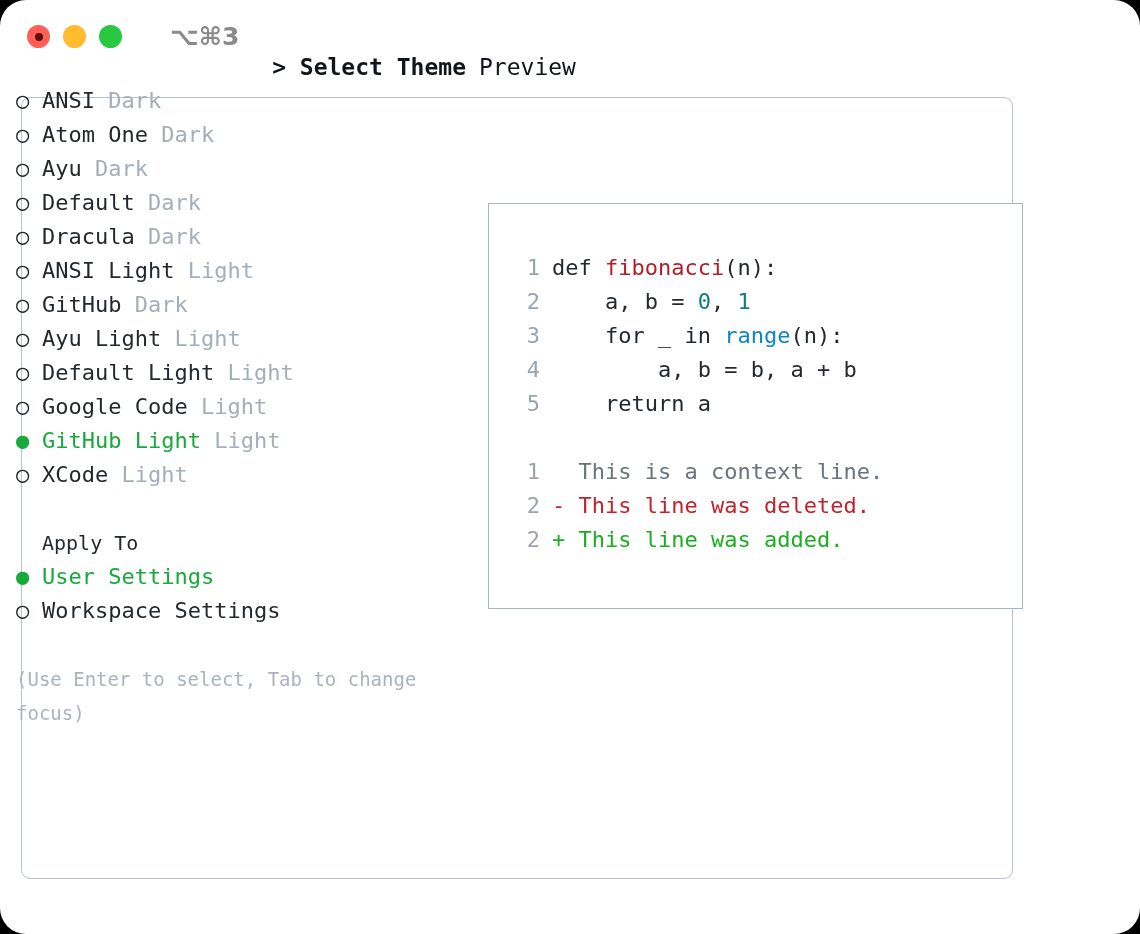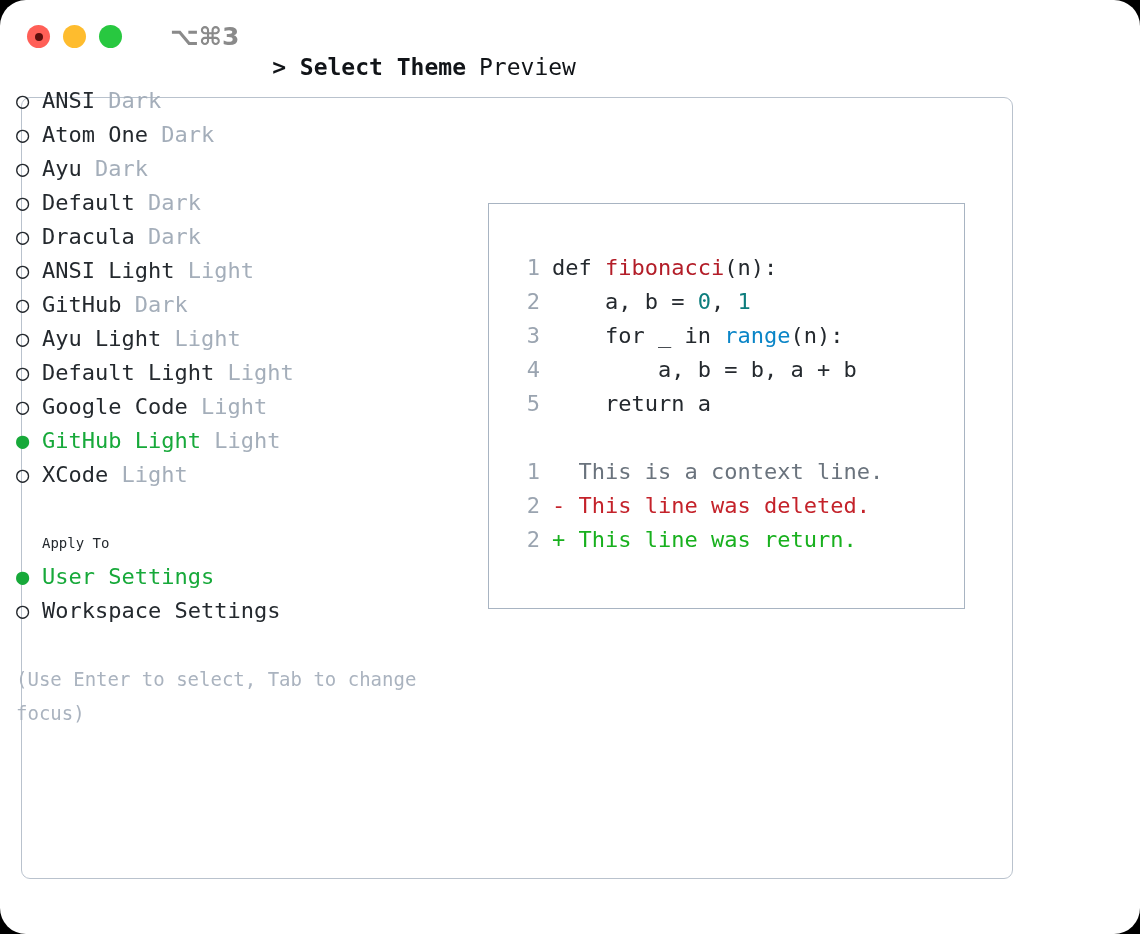--- a/index.html
+++ b/index.html
@@ -99,21 +99,21 @@
   }
   .bullet {
     display: inline-block;
     width: 26px;
     color: #24292e;
   }
   .row.selected .bullet { color: #17a93a; }
   .row.selected .name { color: #17a93a; }
   .suffix { color: #a4aeba; margin-top: 36px; }
   .apply-heading {
-    font-size: 14px;
+    font-size: 20px;
     line-height: 34px;
     color: #24292e;
     white-space: pre;
     padding-left: 26px;
   }
   .spacer { height: 34px; }
   .hint {
     font-size: 19px;
     line-height: 34px;
     color: #aab3bf;
@@ -131,21 +131,21 @@
     font-size: 23px;
     font-weight: normal;
     color: #111418;
     line-height: 34px;
     white-space: pre;
   }
   .preview-panel {
     position: absolute;
     left: 488px;
     top: 203px;
-    width: 477px;
+    width: 535px;
     height: 406px;
     border: 1.5px solid #a8b4c2;
     background: #ffffff;
     box-sizing: border-box;
   }
   .code-area {
     position: absolute;
     left: 21px;
     top: 47px;
     font-size: 22px;
@@ -220,18 +220,18 @@
           <div class="cline"><span class="lnum">1</span><span class="gap"></span><span class="tok-def">def </span><span class="tok-fn">fibonacci</span><span class="tok-plain">(n):</span></div>
           <div class="cline"><span class="lnum">2</span><span class="gap"></span><span class="tok-plain">    a, b = </span><span class="tok-num">0</span><span class="tok-plain">, </span><span class="tok-num">1</span></div>
           <div class="cline"><span class="lnum">3</span><span class="gap"></span><span class="tok-plain">    for _ in </span><span class="tok-builtin">range</span><span class="tok-plain">(n):</span></div>
           <div class="cline"><span class="lnum">4</span><span class="gap"></span><span class="tok-plain">        a, b = b, a + b</span></div>
           <div class="cline"><span class="lnum">5</span><span class="gap"></span><span class="tok-plain">    return a</span></div>
         </div>
       <div class="cline">&nbsp;</div>
       <div id="diff-lines">
           <div class="cline"><span class="lnum">1</span><span class="gap"></span><span class="diff-ctx"> </span><span class="diff-ctx"> This is a context line.</span></div>
           <div class="cline"><span class="lnum">2</span><span class="gap"></span><span class="diff-del">-</span><span class="diff-del"> This line was deleted.</span></div>
-          <div class="cline"><span class="lnum">2</span><span class="gap"></span><span class="diff-add">+</span><span class="diff-add"> This line was return.</span></div>
+          <div class="cline"><span class="lnum">2</span><span class="gap"></span><span class="diff-add">+</span><span class="diff-add"> This line was added.</span></div>
         </div>
     </div>
   </div>
 
 </div>
 
 </body></html>

